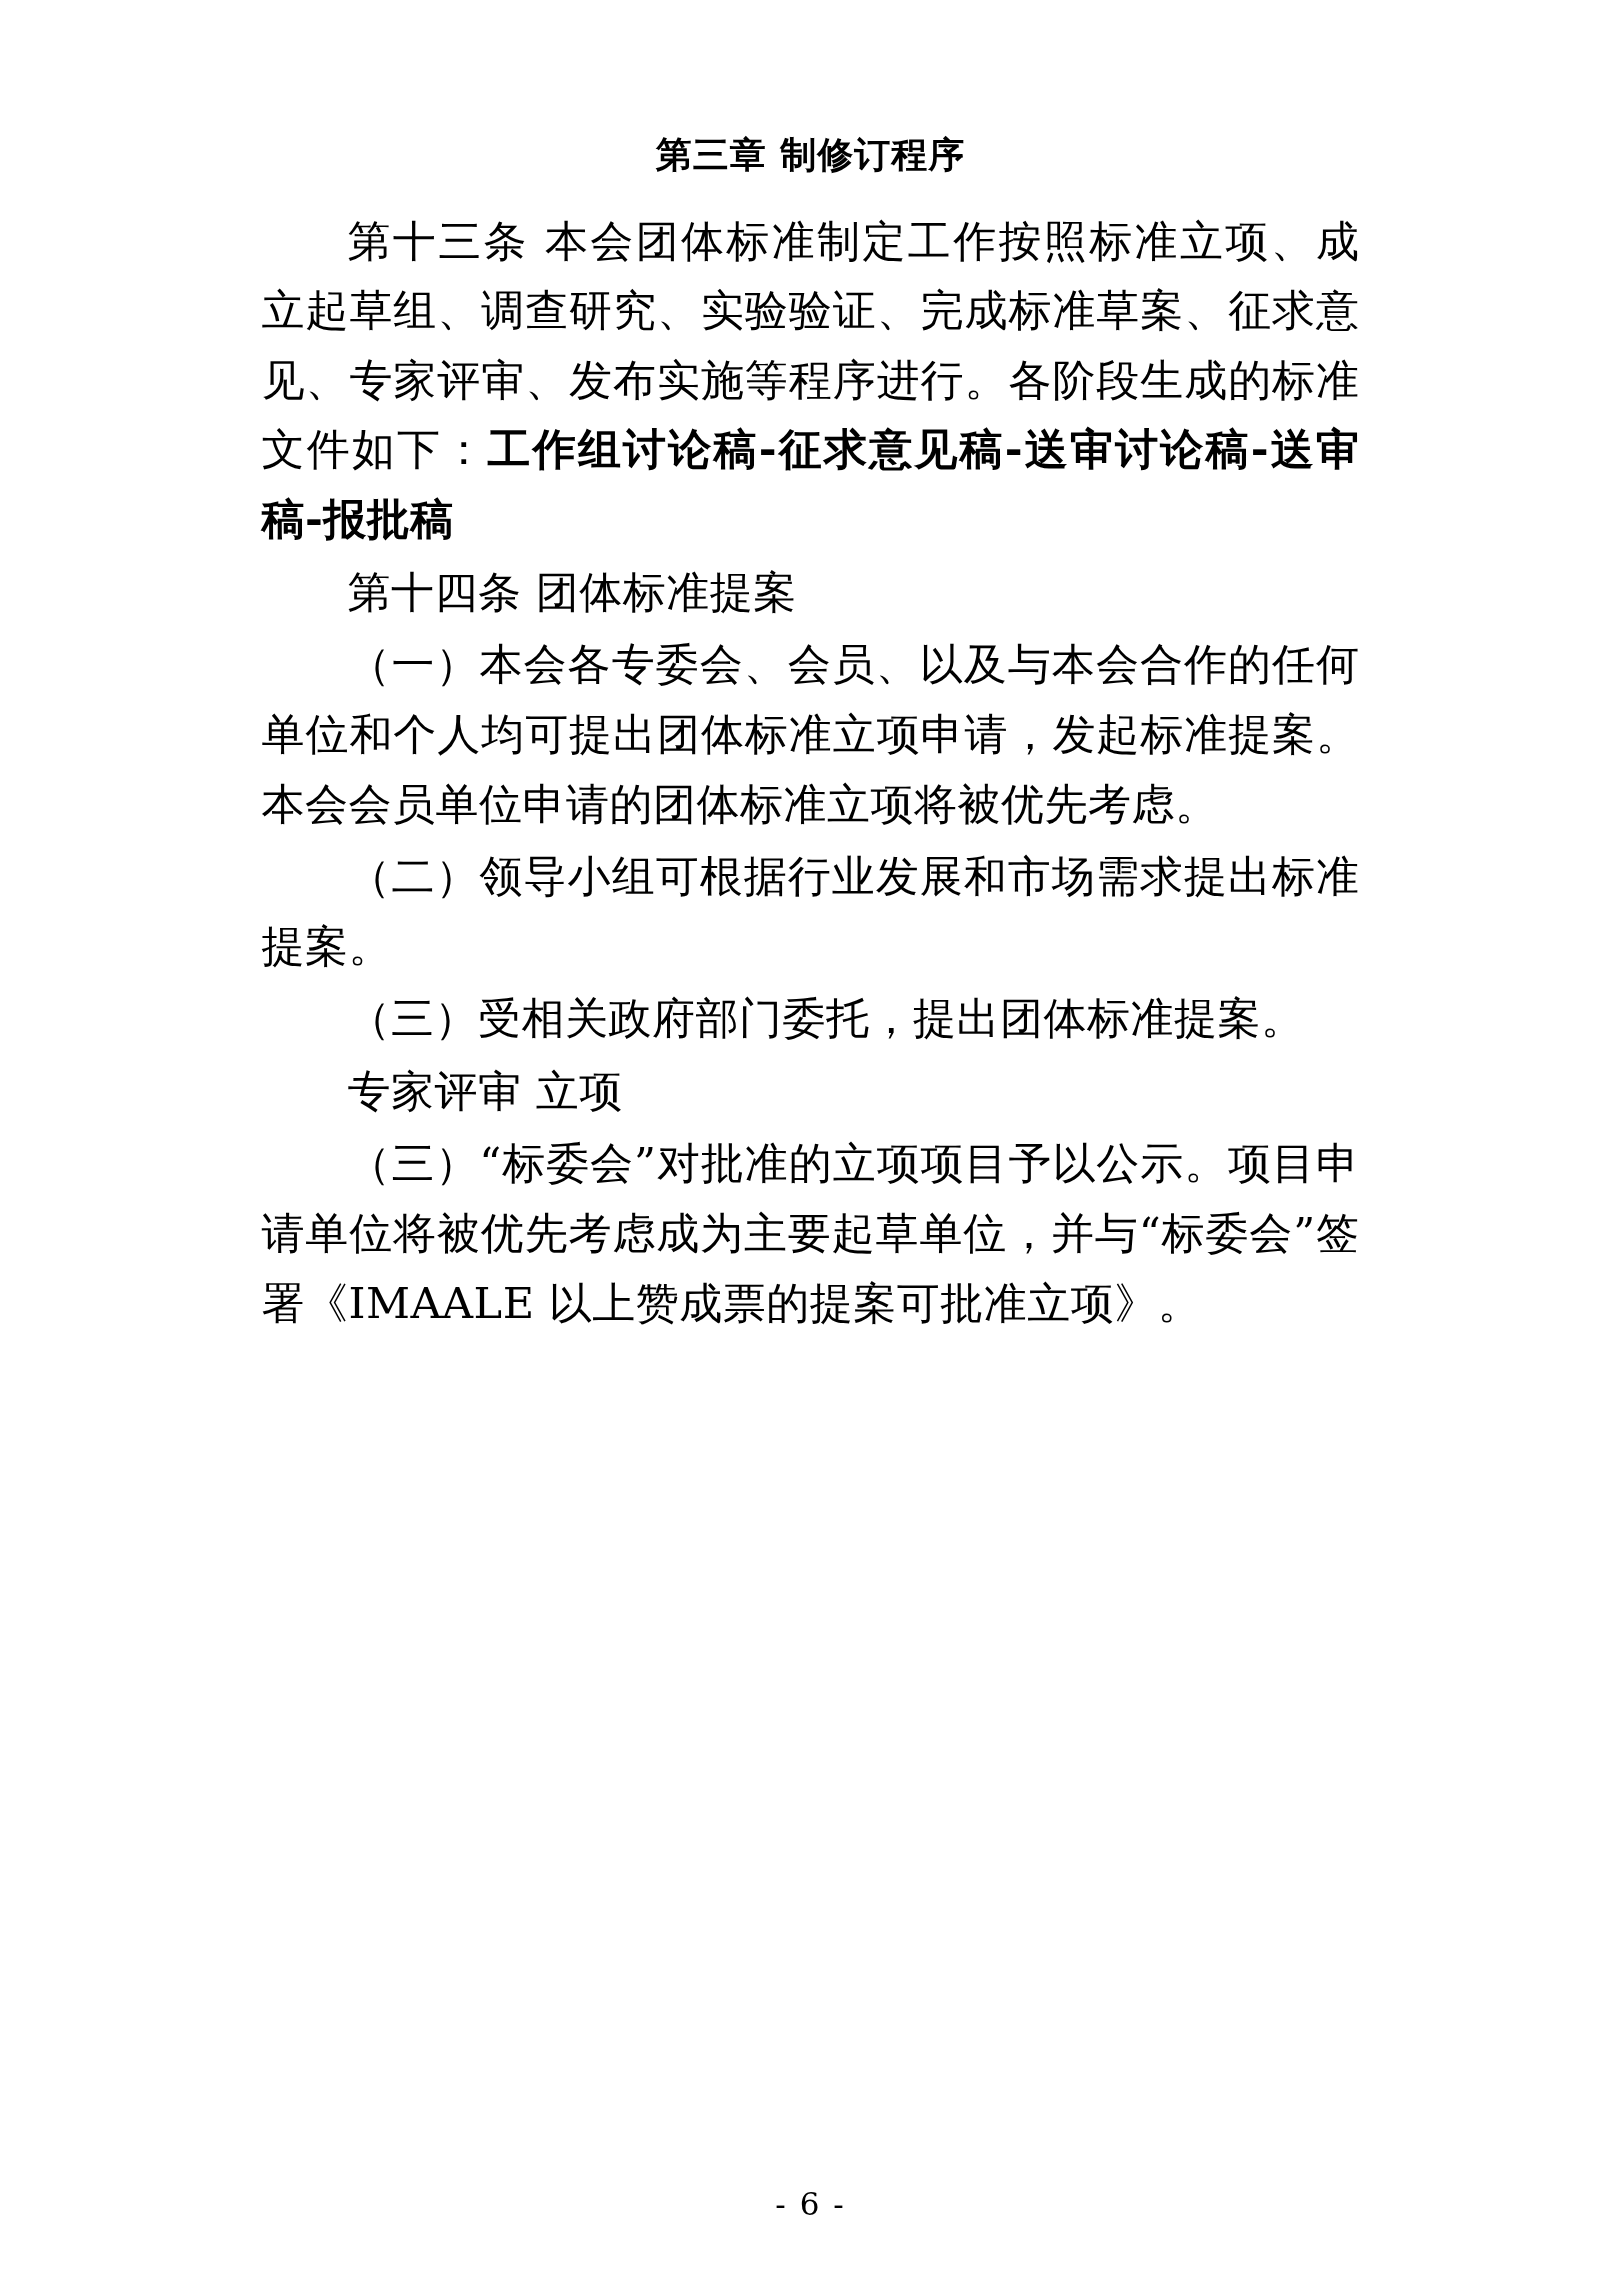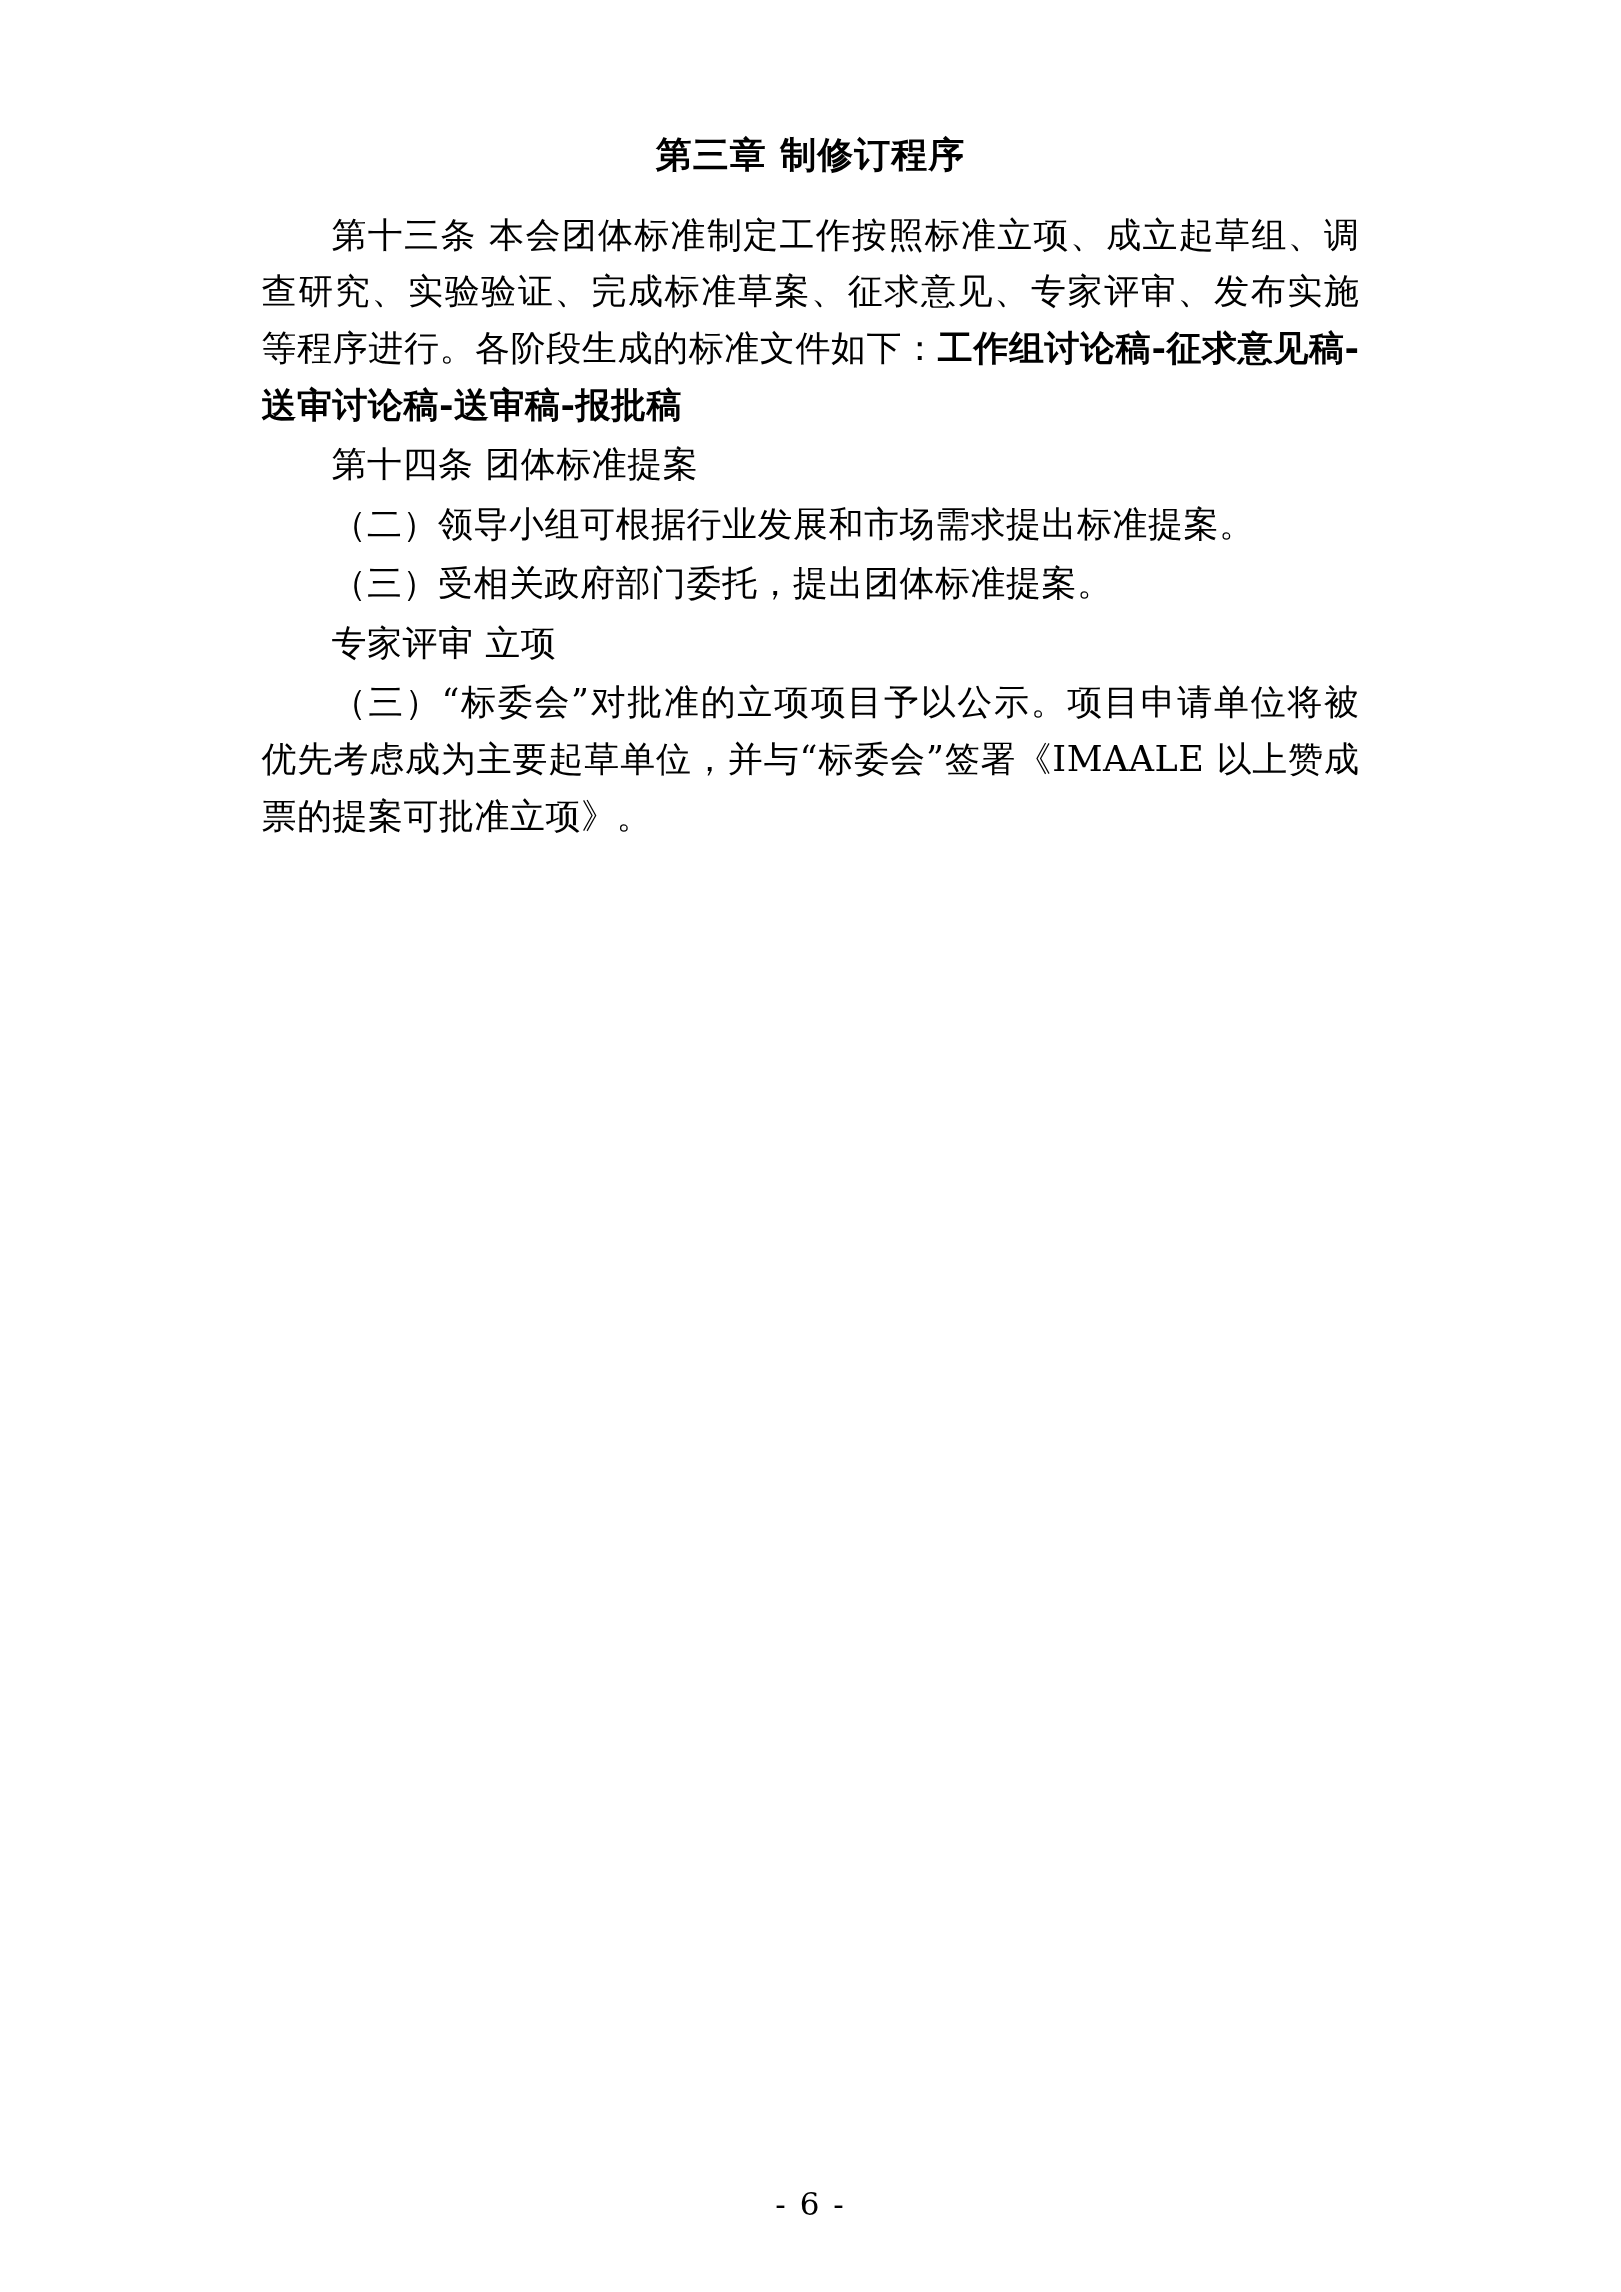--- a/index.html
+++ b/index.html
@@ -26,21 +26,21 @@
   }
   .chapter-title {
     text-align: center;
     font-size: 36px;
     font-weight: bold;
     letter-spacing: 1px;
     margin: 0 0 25.5px 0;
     line-height: 1.5;
   }
   p.para {
-    font-size: 35px;
+    font-size: 43px;
     line-height: 1.62;
     margin: 0 0 2.9px 0;
     text-align: justify;
     text-justify: inter-ideograph;
     text-indent: 2em;
     letter-spacing: 0.5px;
   }
   .bold-inline {
     font-weight: bold;
   }
@@ -59,20 +59,21 @@
 
 <div class="page">
   <div class="doc-body">
 
     <h1 class="chapter-title">第三章 制修订程序</h1>
 
     <p class="para"><span>第十三条 本会团体标准制定工作按照标准立项、成立起草组、调查研究、实验验证、完成标准草案、征求意见、专家评审、发布实施等程序进行。各阶段生成的标准文件如下：</span><span class="bold-inline">工作组讨论稿-征求意见稿-送审讨论稿-送审稿-报批稿</span></p>
 
     <p class="para">第十四条 团体标准提案</p>
 
+    <p class="para">（一）本会各专委会、会员、以及与本会合作的任何单位和个人均可提出团体标准立项申请，发起标准提案。本会会员单位申请的团体标准立项将被优先考虑。</p>
 
     <p class="para">（二）领导小组可根据行业发展和市场需求提出标准提案。</p>
 
     <p class="para">（三）受相关政府部门委托，提出团体标准提案。</p>
 
     <p class="para">专家评审 立项</p>
 
 
 
     <p class="para">（三）“标委会”对批准的立项项目予以公示。项目申请单位将被优先考虑成为主要起草单位，并与“标委会”签署《IMAALE 以上赞成票的提案可批准立项》。</p>

